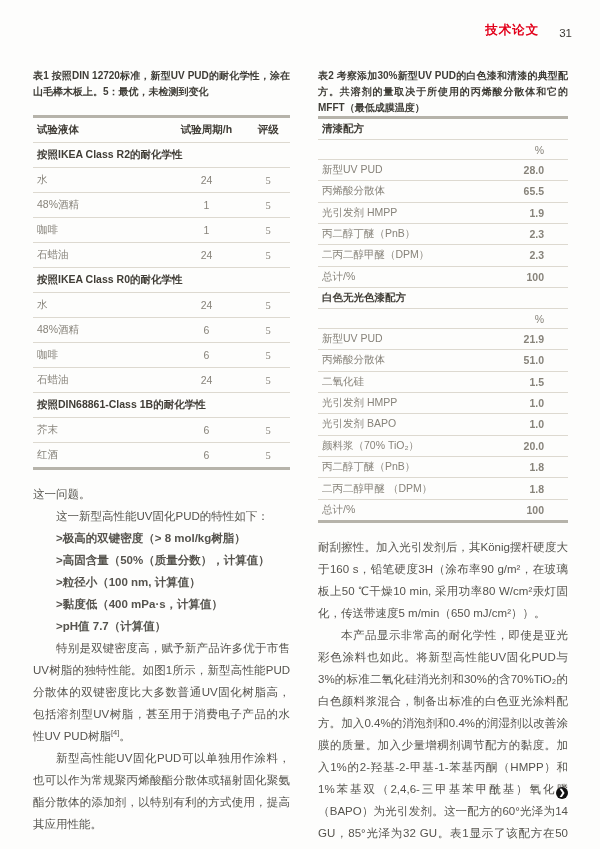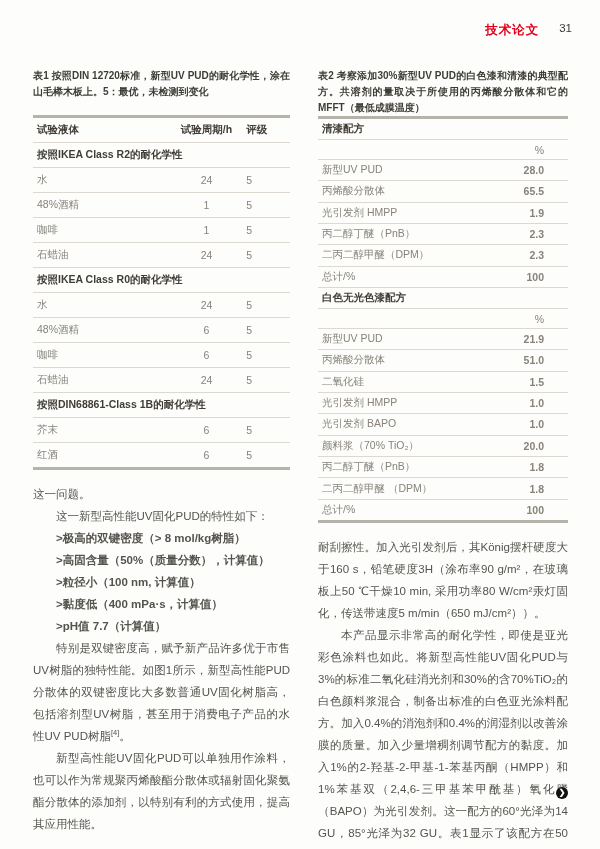--- a/index.html
+++ b/index.html
@@ -9,42 +9,42 @@
     --table-text:#87837a;
     --table-dark:#403d36;
     --body-text:#55534d;
   }
   html,body{margin:0;padding:0;background:#ffffff;}
   .page{
     position:relative;width:600px;height:849px;background:#fdfdfc;
     font-family:"Liberation Sans", sans-serif;overflow:hidden;
   }
   
-  .page-header{position:absolute;top:22px;right:28px;display:flex;align-items:flex-start;gap:20px;}
+  .page-header{position:absolute;top:22px;right:28px;display:flex;align-items:flex-end;gap:20px;}
   .section-label{color:var(--red);font-weight:bold;font-size:12.5px;letter-spacing:1px;}
   .page-number{color:#3c3a36;font-size:11.5px;}
 
   
   .col{position:absolute;top:68px;}
   .col-left{left:33px;width:257px;}
   .col-right{left:318px;width:250px;}
 
   .caption{
     font-size:10px;font-weight:bold;color:#3e3c36;line-height:16px;
     text-align:justify;min-height:47px;box-sizing:border-box;
   }
 
   table{width:100%;border-collapse:collapse;border-top:3px solid var(--border-heavy);
         border-bottom:3px solid var(--border-heavy);}
   td,th{font-size:10.5px;padding:5px 0 5px 4px;border-bottom:1px solid var(--border-light);
         color:var(--table-text);text-align:left;font-weight:normal;vertical-align:middle;}
   tr:last-child td{border-bottom:none;}
   .t1 th{color:var(--table-dark);font-weight:bold;}
   .t1 .c2{text-align:center;width:31%;padding-left:0;}
-  .t1 .c3{text-align:left;width:17%;padding-left:0;}
+  .t1 .c3{text-align:center;width:17%;padding-left:0;font-family:Liberation Serif, serif;}
   .t1 td.sect, .t2 td.sect{color:var(--table-dark);font-weight:bold;}
   .t2 td{padding:3.2px 0 3.2px 4px;font-size:10.5px;}
   .t2 .val{text-align:right;padding-right:24px;width:80px;font-weight:bold;}
   .t2 .unit{text-align:right;padding-right:24px;color:var(--table-text);}
 
   
   .body-text{margin-top:13px;}
   .body-text p{margin:0;font-size:11.5px;line-height:22px;color:var(--body-text);
                text-align:justify;}
   .indent{text-indent:2em;}

